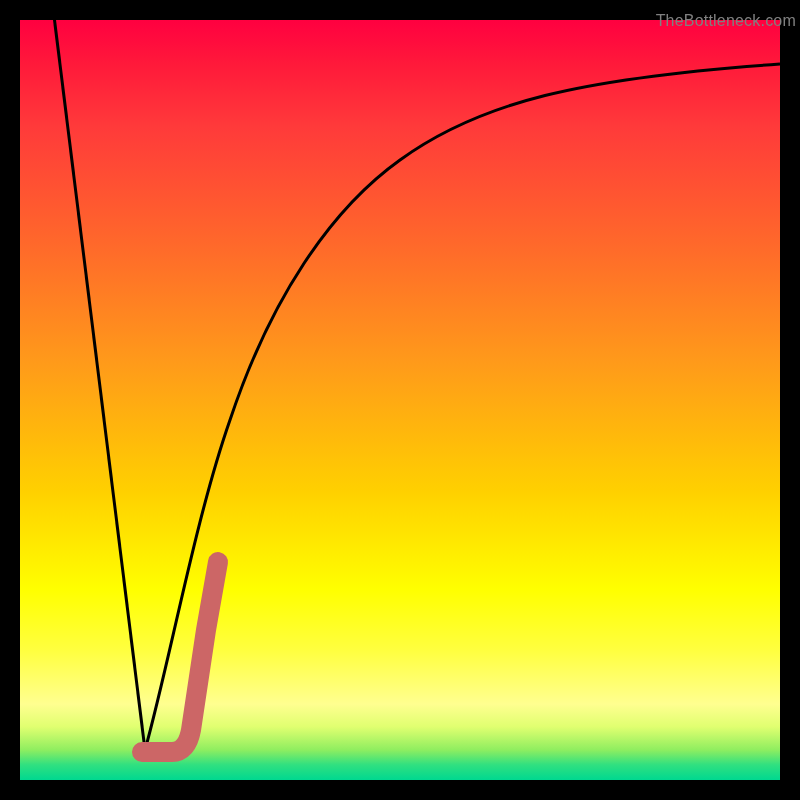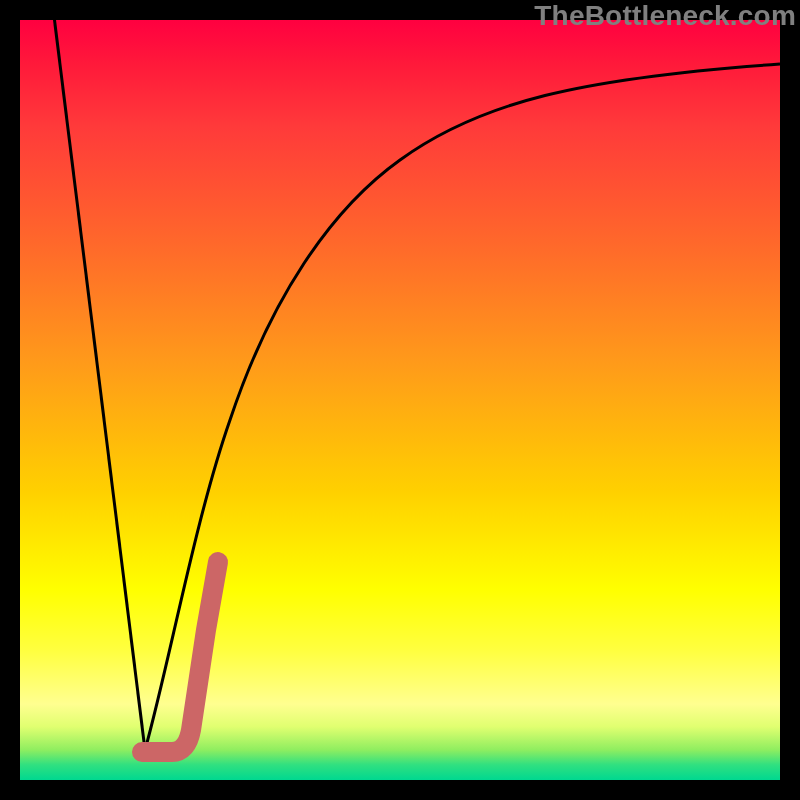--- a/index.html
+++ b/index.html
@@ -36,25 +36,25 @@
       #ffff40 83%,
       #ffff90 90%,
       #e0ff70 93%,
       #90ee60 96%,
       #30e080 98%,
       #00d890 100%
     );
   }
   .attribution {
     position: absolute;
-    top: 0;
+    top: 12px;
     right: 4px;
     color: #808080;
-    font-size: 28px;
-    font-weight: 700;
+    font-size: 16px;
+    font-weight: 400;
     letter-spacing: 0.2px;
     z-index: 10;
   }
   svg.curves {
     position: absolute;
     left: 0;
     top: 0;
     width: 760px;
     height: 760px;
     overflow: visible;

